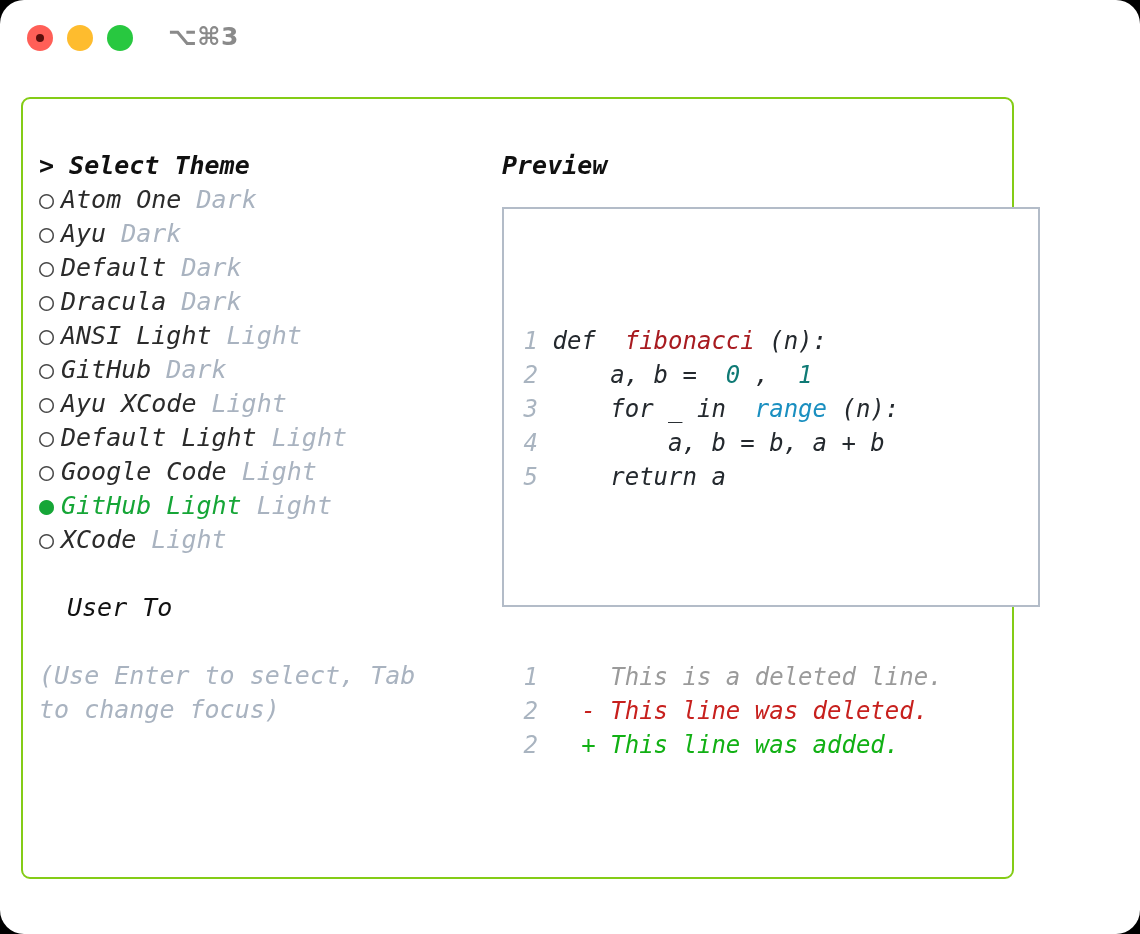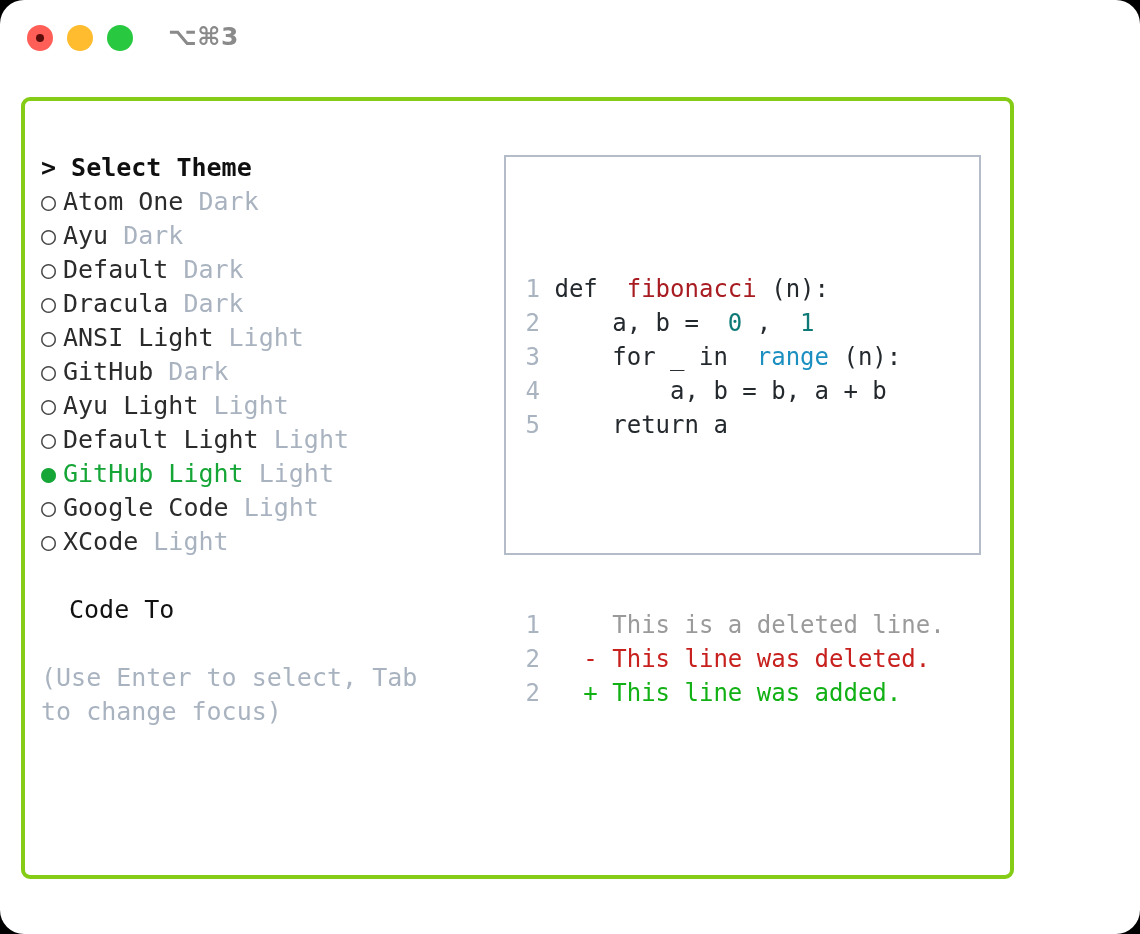--- a/index.html
+++ b/index.html
@@ -71,24 +71,25 @@
     white-space: nowrap;
   }
 
   
   .panel {
     position: absolute;
     left: 21px;
     top: 97px;
     width: 993px;
     height: 782px;
-    border: 4px solid #84cc16;
+    border: 2px solid #84cc16;
     border-radius: 9px;
     box-sizing: border-box;
     background: #ffffff;
+    font-style: italic;
   }
 
   
   .left-col {
     position: absolute;
     left: 16px;
     top: 50px;
     width: 450px;
   }
   .list-head {
@@ -138,22 +139,22 @@
     top: 50px;
     width: 490px;
   }
   .preview-title {
     font-size: 25px;
     font-weight: 700;
     color: #101010;
     line-height: 34px;
   }
   .preview-box {
-    margin-top: 4px;
-    width: 477px;
+    margin-top: 24px;
+    width: 538px;
     height: 400px;
     border: 2px solid #b3bcc8;
     box-sizing: border-box;
     background: #ffffff;
     position: relative;
   }
   .code {
     position: absolute;
     left: 12px;
     top: 47px;
@@ -194,37 +195,38 @@
 
     <div class="left-col">
       <div class="list-head">&gt; Select Theme</div>
       <div id="theme-list">
           <div class="row"><span class="bullet bullet-off">○</span><span class="label">Atom One</span><span class="tag"> Dark</span></div>
           <div class="row"><span class="bullet bullet-off">○</span><span class="label">Ayu</span><span class="tag"> Dark</span></div>
           <div class="row"><span class="bullet bullet-off">○</span><span class="label">Default</span><span class="tag"> Dark</span></div>
           <div class="row"><span class="bullet bullet-off">○</span><span class="label">Dracula</span><span class="tag"> Dark</span></div>
           <div class="row"><span class="bullet bullet-off">○</span><span class="label">ANSI Light</span><span class="tag"> Light</span></div>
           <div class="row"><span class="bullet bullet-off">○</span><span class="label">GitHub</span><span class="tag"> Dark</span></div>
-          <div class="row"><span class="bullet bullet-off">○</span><span class="label">Ayu Light</span><span class="tag"> Light</span></div>
+          <div class="row"><span class="bullet bullet-off">○</span><span class="label">Ayu XCode</span><span class="tag"> Light</span></div>
           <div class="row"><span class="bullet bullet-off">○</span><span class="label">Default Light</span><span class="tag"> Light</span></div>
+          <div class="row"><span class="bullet bullet-off">○</span><span class="label">Google Code</span><span class="tag"> Light</span></div>
           <div class="row row-selected"><span class="bullet bullet-on">●</span><span class="label">GitHub Light</span><span class="tag"> Light</span></div>
-          <div class="row"><span class="bullet bullet-off">○</span><span class="label">Google Code</span><span class="tag"> Light</span></div>
           <div class="row"><span class="bullet bullet-off">○</span><span class="label">XCode</span><span class="tag"> Light</span></div>
         </div>
 
       <div class="spacer-sm"></div>
 
-      <div class="section-head">Code To</div>
+      <div class="section-head">User To</div>
 
       <div class="spacer-sm"></div>
 
       <div class="hint">(Use Enter to select, Tab to change focus)</div>
     </div>
 
     <div class="right-col">
+      <div class="preview-title">Preview</div>
       <div class="preview-box">
         <div class="code">
           <div id="code-lines"><div><span class="ln">1</span><span class="c-plain"> def </span><span class="c-fn"> fibonacci</span><span class="c-plain"> (n):</span></div><div><span class="ln">2</span><span class="c-plain">     a, b = </span><span class="c-num"> 0</span><span class="c-plain"> , </span><span class="c-num"> 1</span></div><div><span class="ln">3</span><span class="c-plain">     for _ in </span><span class="c-call"> range</span><span class="c-plain"> (n):</span></div><div><span class="ln">4</span><span class="c-plain">         a, b = b, a + b</span></div><div><span class="ln">5</span><span class="c-plain">     return a</span></div></div>
           <div class="code-gap"></div>
           <div id="diff-lines"><div><span class="ln">1</span><span class="d-ctx">     This is a deleted line.</span></div><div><span class="ln">2</span><span class="d-del">   - This line was deleted.</span></div><div><span class="ln">2</span><span class="d-add">   + This line was added.</span></div></div>
         </div>
       </div>
     </div>
 
   </div>

